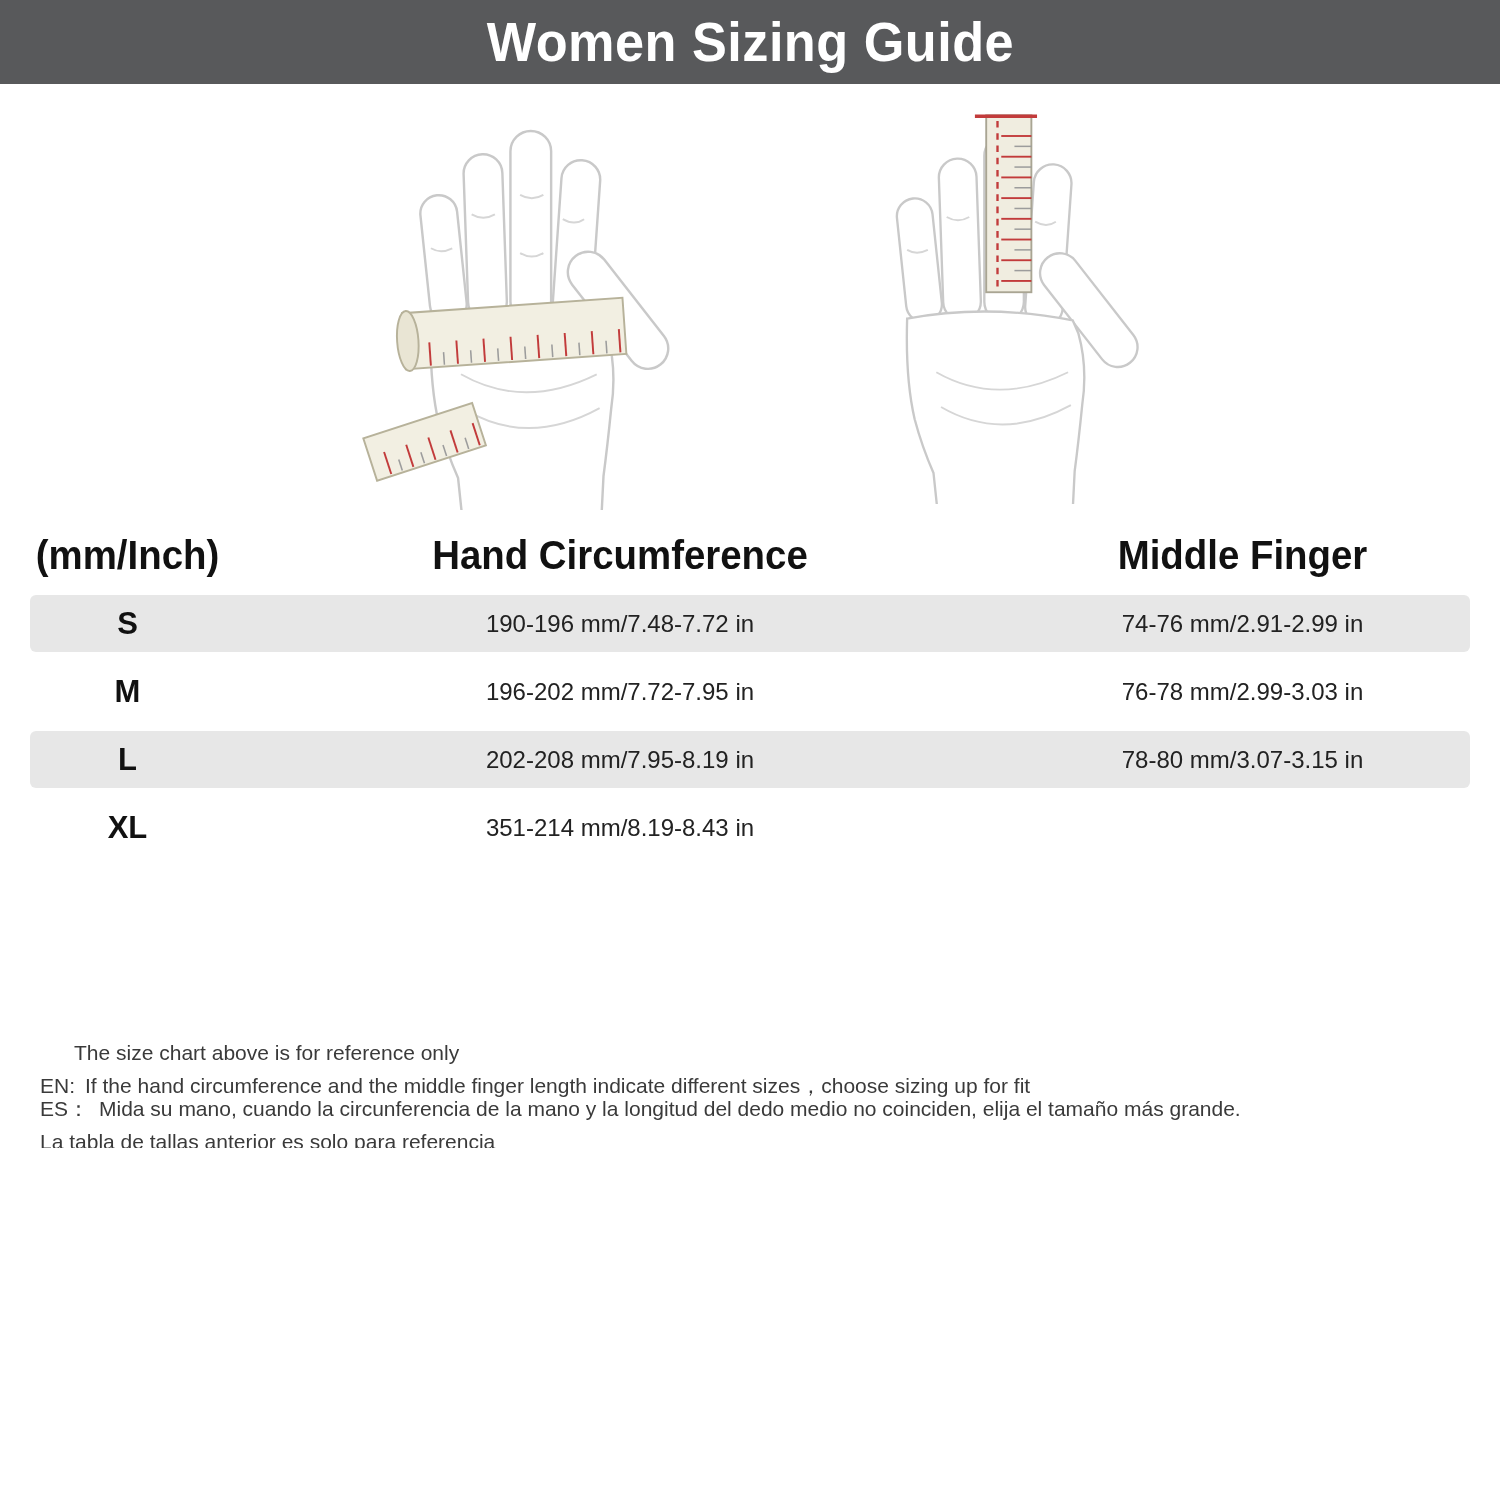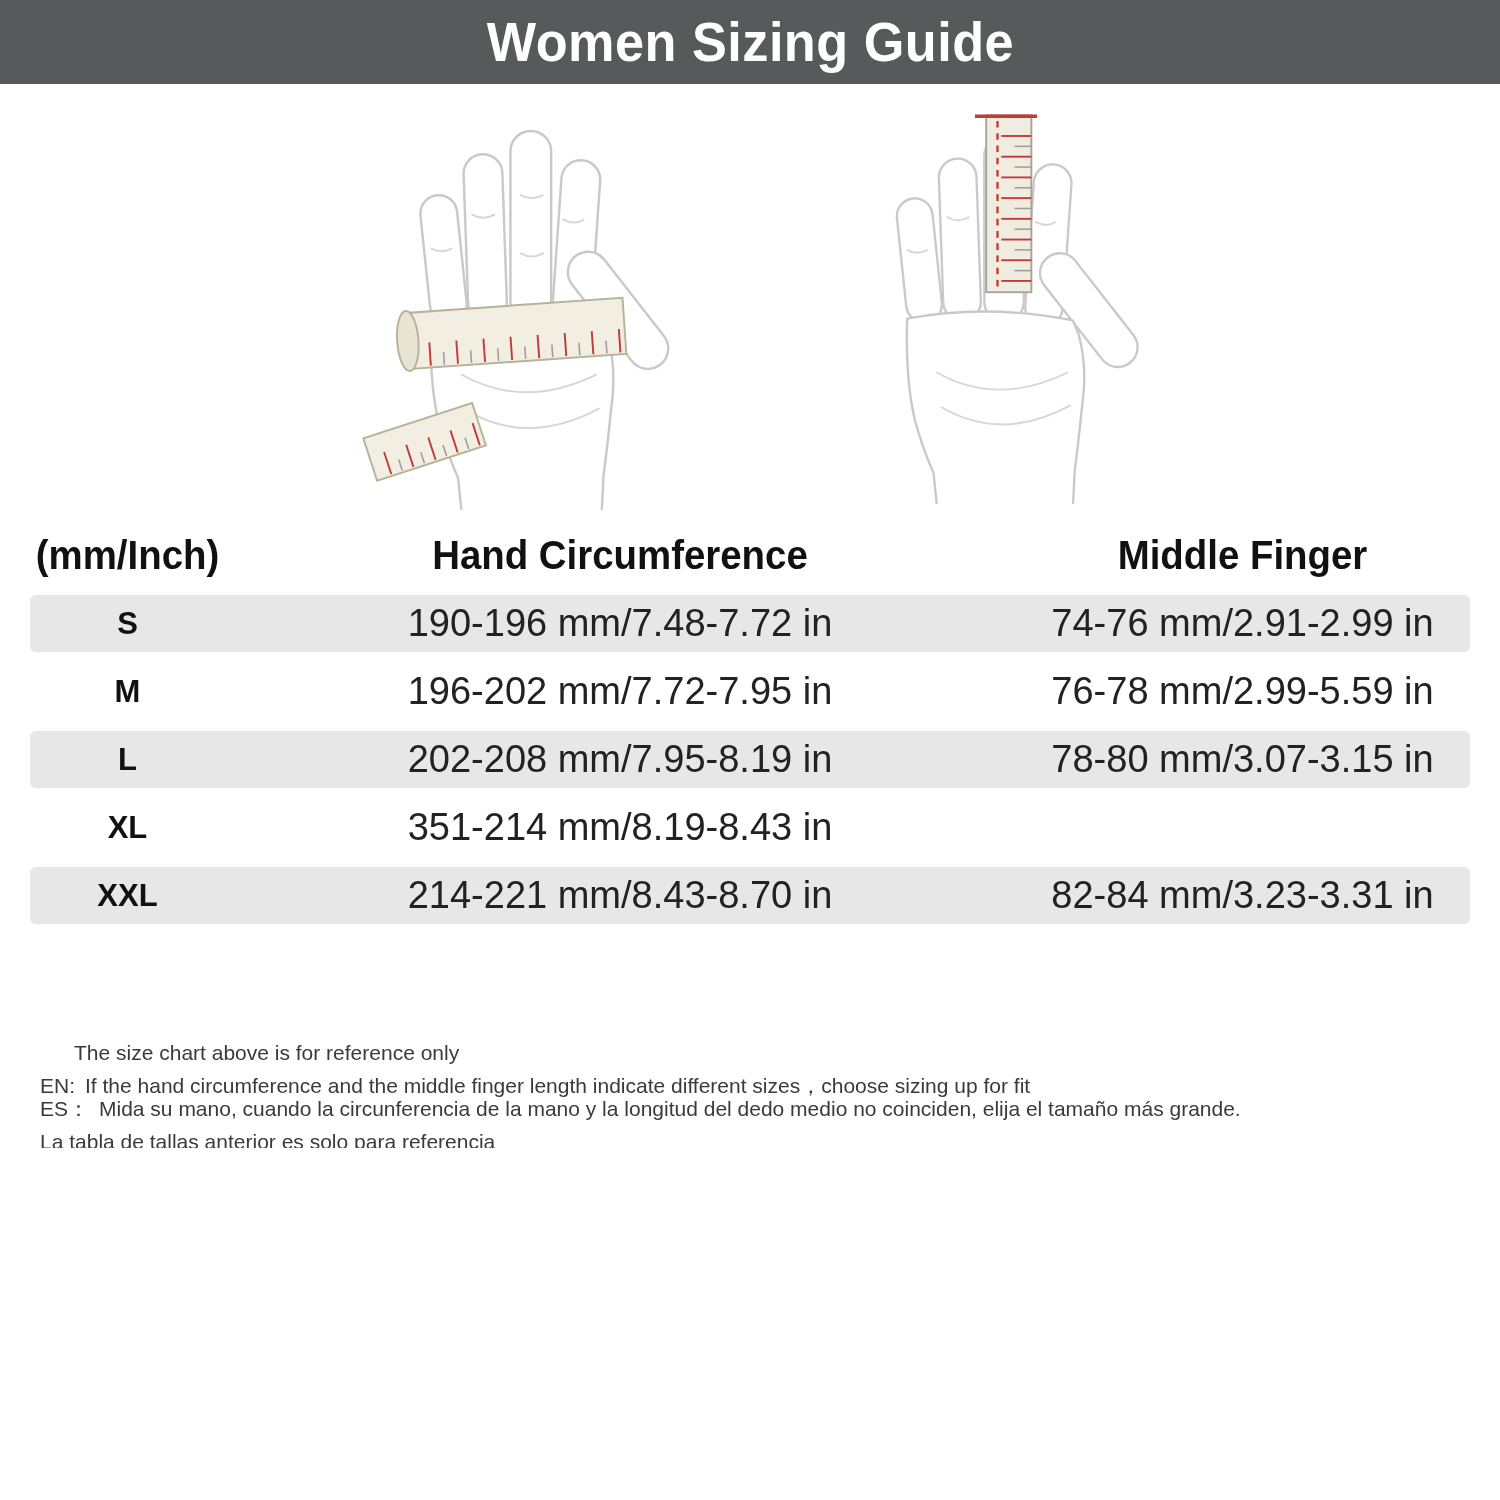--- a/index.html
+++ b/index.html
@@ -19,21 +19,21 @@
   
   .hand-left { position:absolute; left:348px; top:98px; width:352px; height:412px; }
   .hand-right { position:absolute; left:845px; top:104px; width:305px; height:400px; }
   
   .size-table { position:absolute; top:515px; left:30px; width:1440px; }
   .thead, .trow { display:grid; grid-template-columns:195px 790px 455px; align-items:center; }
   .thead { height:80px; }
   .th { text-align:center; font-weight:bold; font-size:40px; color:#111111; transform:scaleX(0.96); }
   .trow { height:57px; margin-bottom:11px; border-radius:6px; }
   .trow.stripe { background:#e7e7e7; }
-  .cell { text-align:center; font-size:38px; color:#222222; }
+  .cell { text-align:center; font-size:24px; color:#222222; }
   .cell.size { font-weight:bold; font-size:31px; color:#111111; }
   
   .note { position:absolute; left:40px; font-size:21px; color:#3a3a3a; line-height:33px; }
   .note-en { top:1036px; }
   .note-es { top:1092px; }
   .note-label { margin-right:10px; }
   .note-line { margin:0; }
   .note-line.indent { padding-left:34px; }
   
   .care-icons { position:absolute; top:1342px; right:45px; display:flex; gap:52px; }
@@ -157,35 +157,30 @@
     </div>
 
     <div class="trow stripe">
       <div class="cell size">S</div>
       <div class="cell">190-196 mm/7.48-7.72 in</div>
       <div class="cell">74-76 mm/2.91-2.99 in</div>
     </div>
     <div class="trow">
       <div class="cell size">M</div>
       <div class="cell">196-202 mm/7.72-7.95 in</div>
-      <div class="cell">76-78 mm/2.99-5.59 in</div>
+      <div class="cell">76-78 mm/2.99-3.03 in</div>
     </div>
     <div class="trow stripe">
       <div class="cell size">L</div>
       <div class="cell">202-208 mm/7.95-8.19 in</div>
       <div class="cell">78-80 mm/3.07-3.15 in</div>
     </div>
     <div class="trow">
       <div class="cell size">XL</div>
       <div class="cell">351-214 mm/8.19-8.43 in</div>
-    </div>
-    <div class="trow stripe">
-      <div class="cell size">XXL</div>
-      <div class="cell">214-221 mm/8.43-8.70 in</div>
-      <div class="cell">82-84 mm/3.23-3.31 in</div>
     </div>
   </div>
 
   <div class="note note-en">
     <p class="note-line indent">The size chart above is for reference only</p>
     <p class="note-line">
       <span class="note-label">EN:</span><span>If the hand circumference and the middle finger length indicate different sizes，choose sizing up for fit</span>
     </p>
   </div>
 

